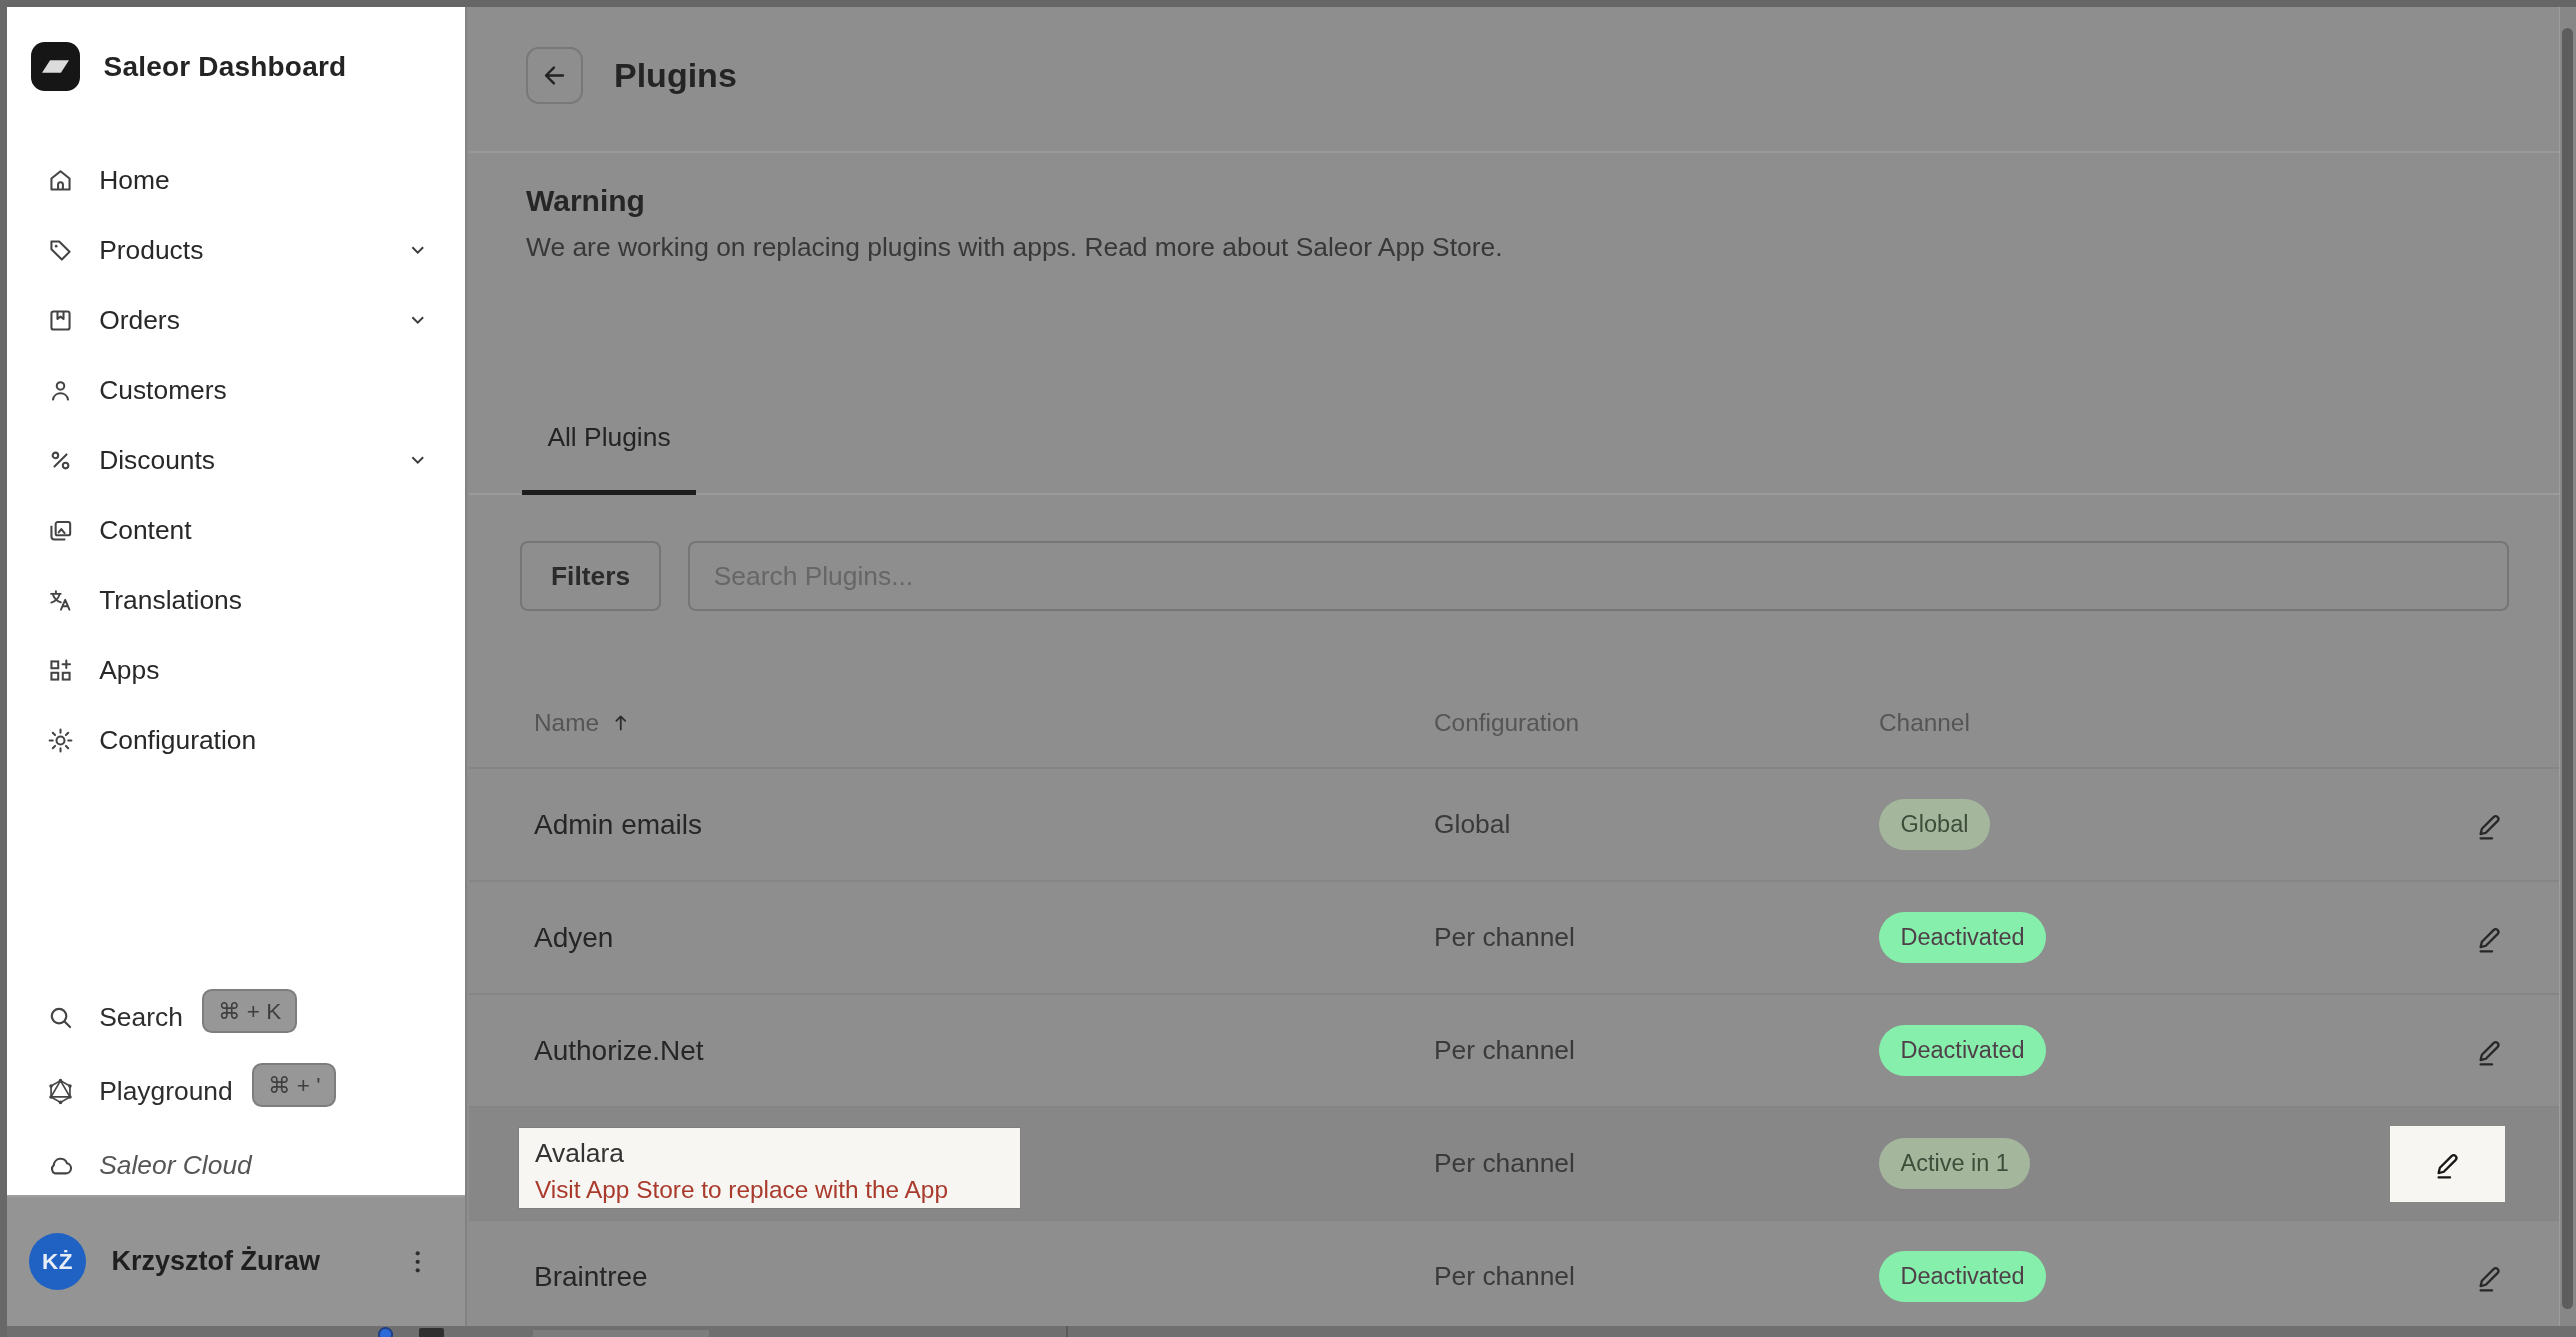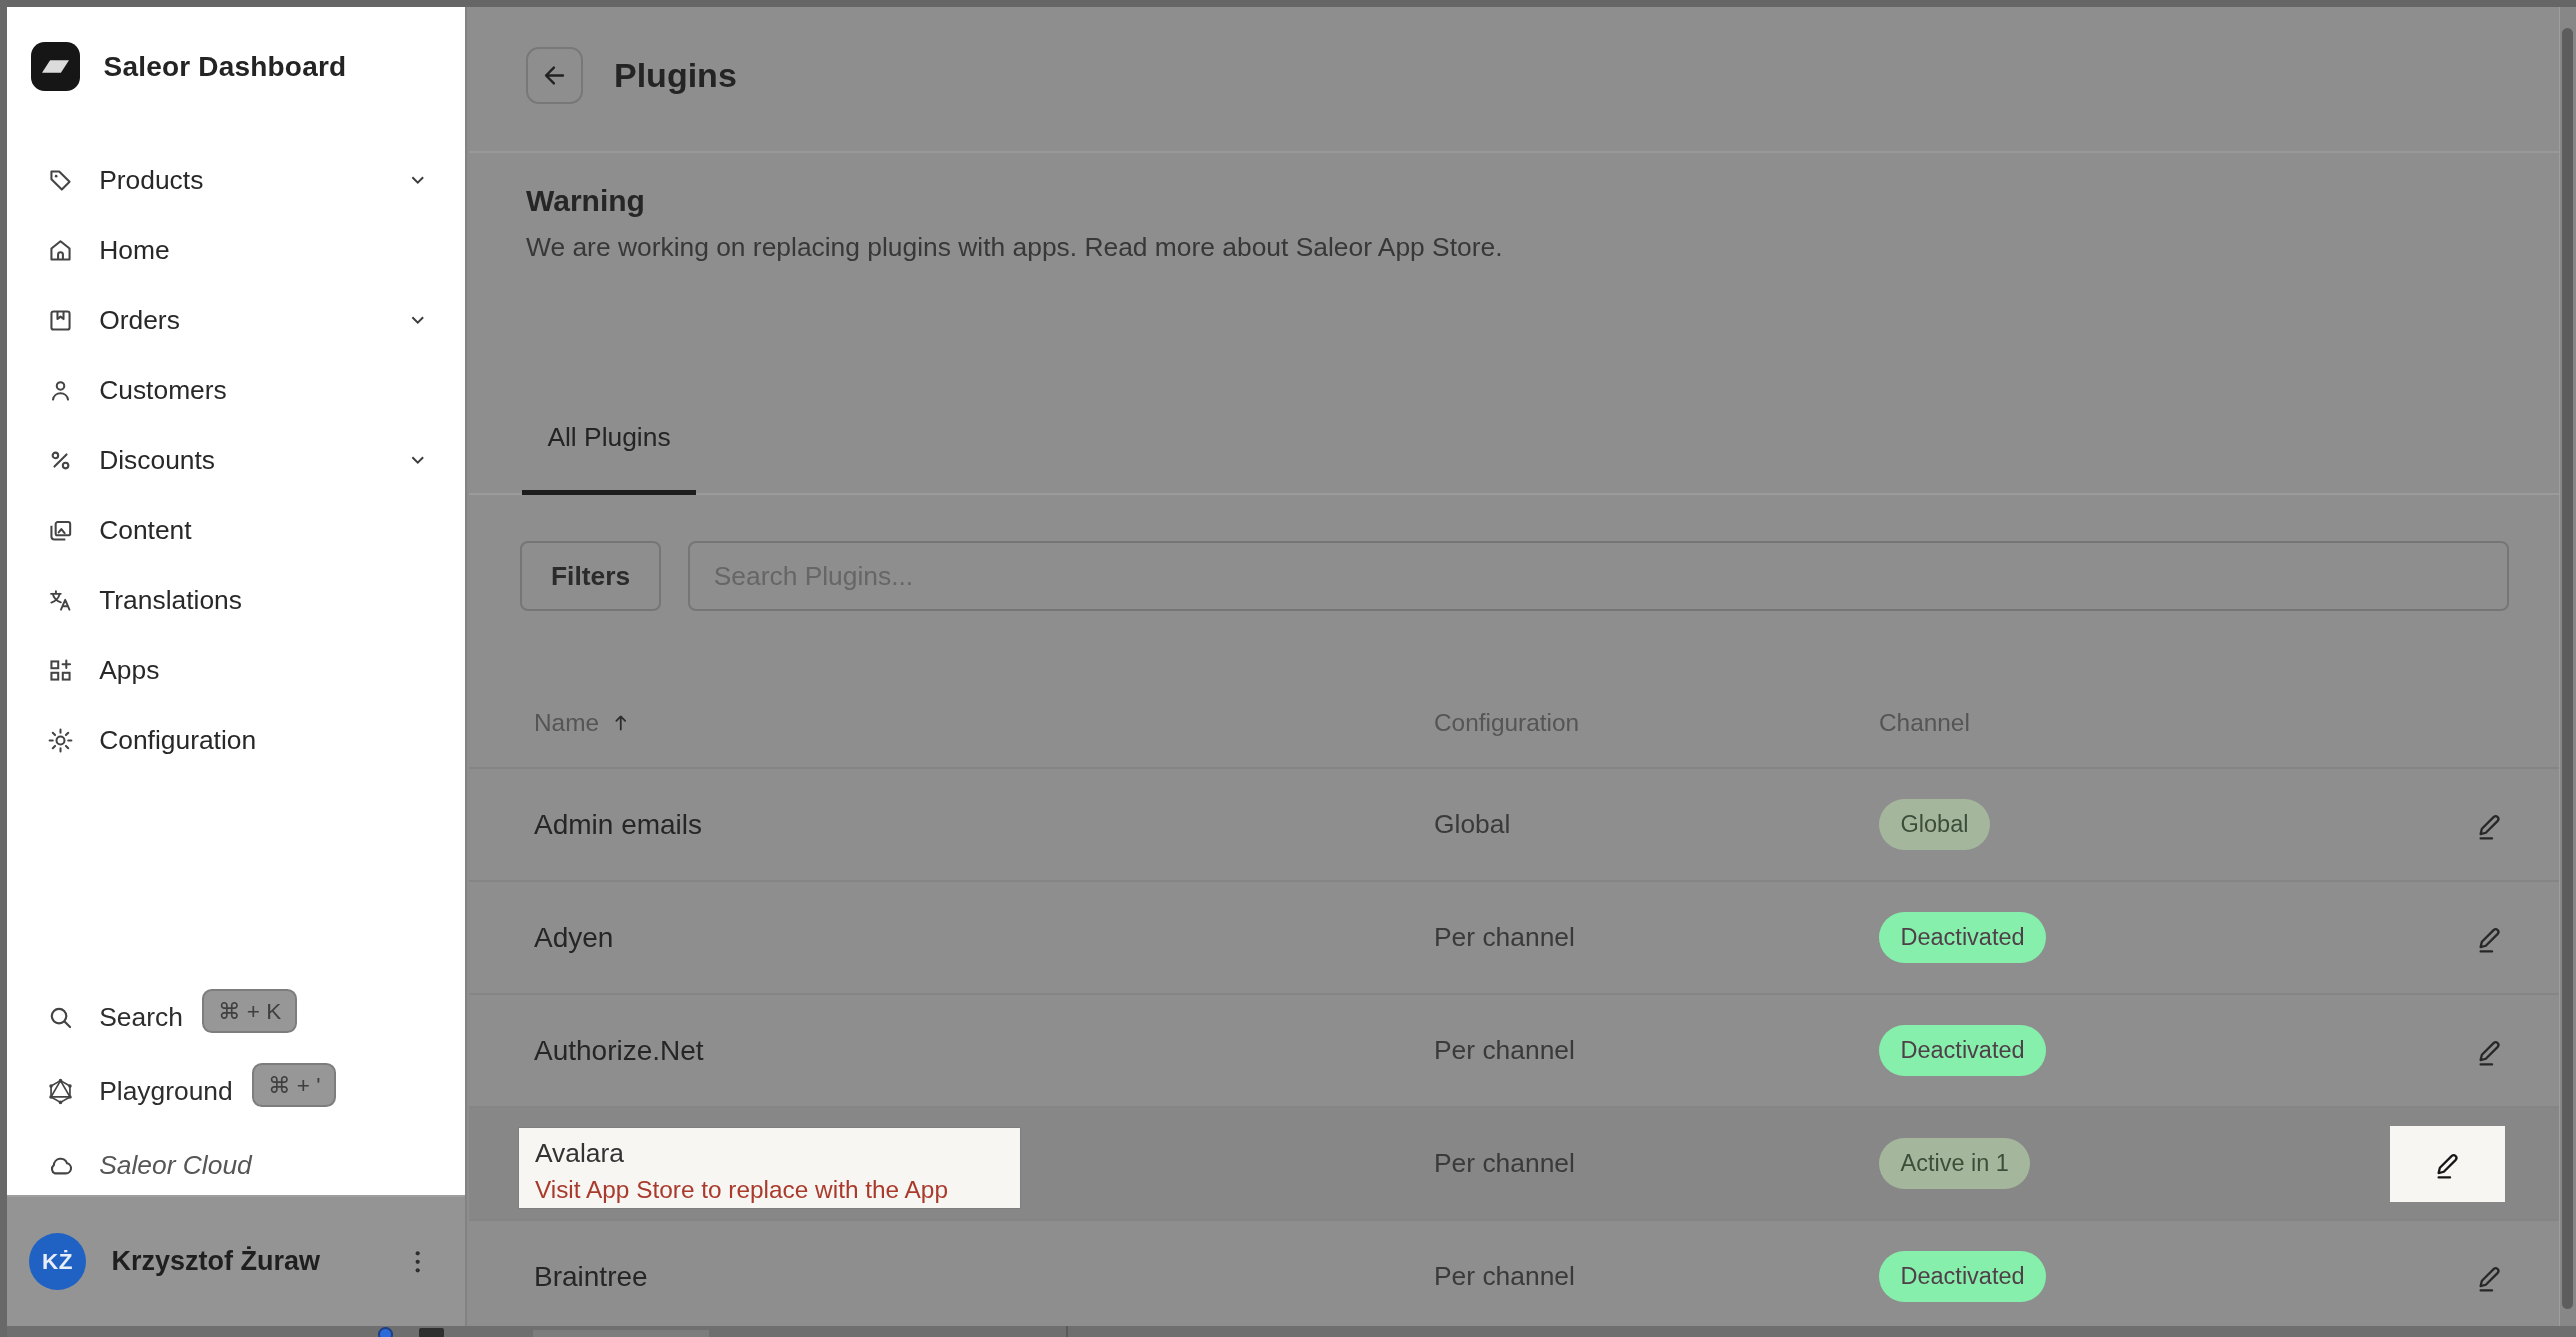--- a/index.html
+++ b/index.html
@@ -101,37 +101,37 @@
     <div class="logo">
         <div class="logo-glyph"></div>
       </div>
     <span class="app-title">Saleor Dashboard</span>
   </div>
 
   <nav class="nav">
     <div class="nav-item">
       <span class="nicon">
           <svg viewBox="0 0 24 24" fill="none" stroke="currentColor" stroke-width="1.7" stroke-linejoin="round">
+            <path d="M4.5 19.5v-9.2L12 4.3l7.5 6v9.2z"></path>
+            <path d="M10 19.5v-4.1a2 2 0 0 1 4 0v4.1"></path>
+          </svg>
+        </span>
+      <span class="nlabel">Home</span>
+    </div>
+    <div class="nav-item">
+      <span class="nicon">
+          <svg viewBox="0 0 24 24" fill="none" stroke="currentColor" stroke-width="1.7" stroke-linejoin="round">
             <path d="M4.5 4.5h6.4l8.6 8.6-6.4 6.4-8.6-8.6z"></path>
             <circle cx="8.4" cy="8.4" r="1.1" fill="currentColor" stroke="none"></circle>
           </svg>
         </span>
       <span class="nlabel">Products</span>
       <span class="chev"><svg viewBox="0 0 24 24" fill="none" stroke="currentColor" stroke-width="2">
             <path d="M6.5 9.5 12 15l5.5-5.5"></path>
           </svg></span>
-    </div>
-    <div class="nav-item">
-      <span class="nicon">
-          <svg viewBox="0 0 24 24" fill="none" stroke="currentColor" stroke-width="1.7" stroke-linejoin="round">
-            <path d="M4.5 19.5v-9.2L12 4.3l7.5 6v9.2z"></path>
-            <path d="M10 19.5v-4.1a2 2 0 0 1 4 0v4.1"></path>
-          </svg>
-        </span>
-      <span class="nlabel">Home</span>
     </div>
     <div class="nav-item">
       <span class="nicon">
           <svg viewBox="0 0 24 24" fill="none" stroke="currentColor" stroke-width="1.7" stroke-linejoin="round">
             <rect x="4.5" y="4.5" width="15" height="15" rx="1.8"></rect>
             <path d="M9.5 4.5v6.3l2.5-2 2.5 2V4.5"></path>
           </svg>
         </span>
       <span class="nlabel">Orders</span>
       <span class="chev"><svg viewBox="0 0 24 24" fill="none" stroke="currentColor" stroke-width="2">

